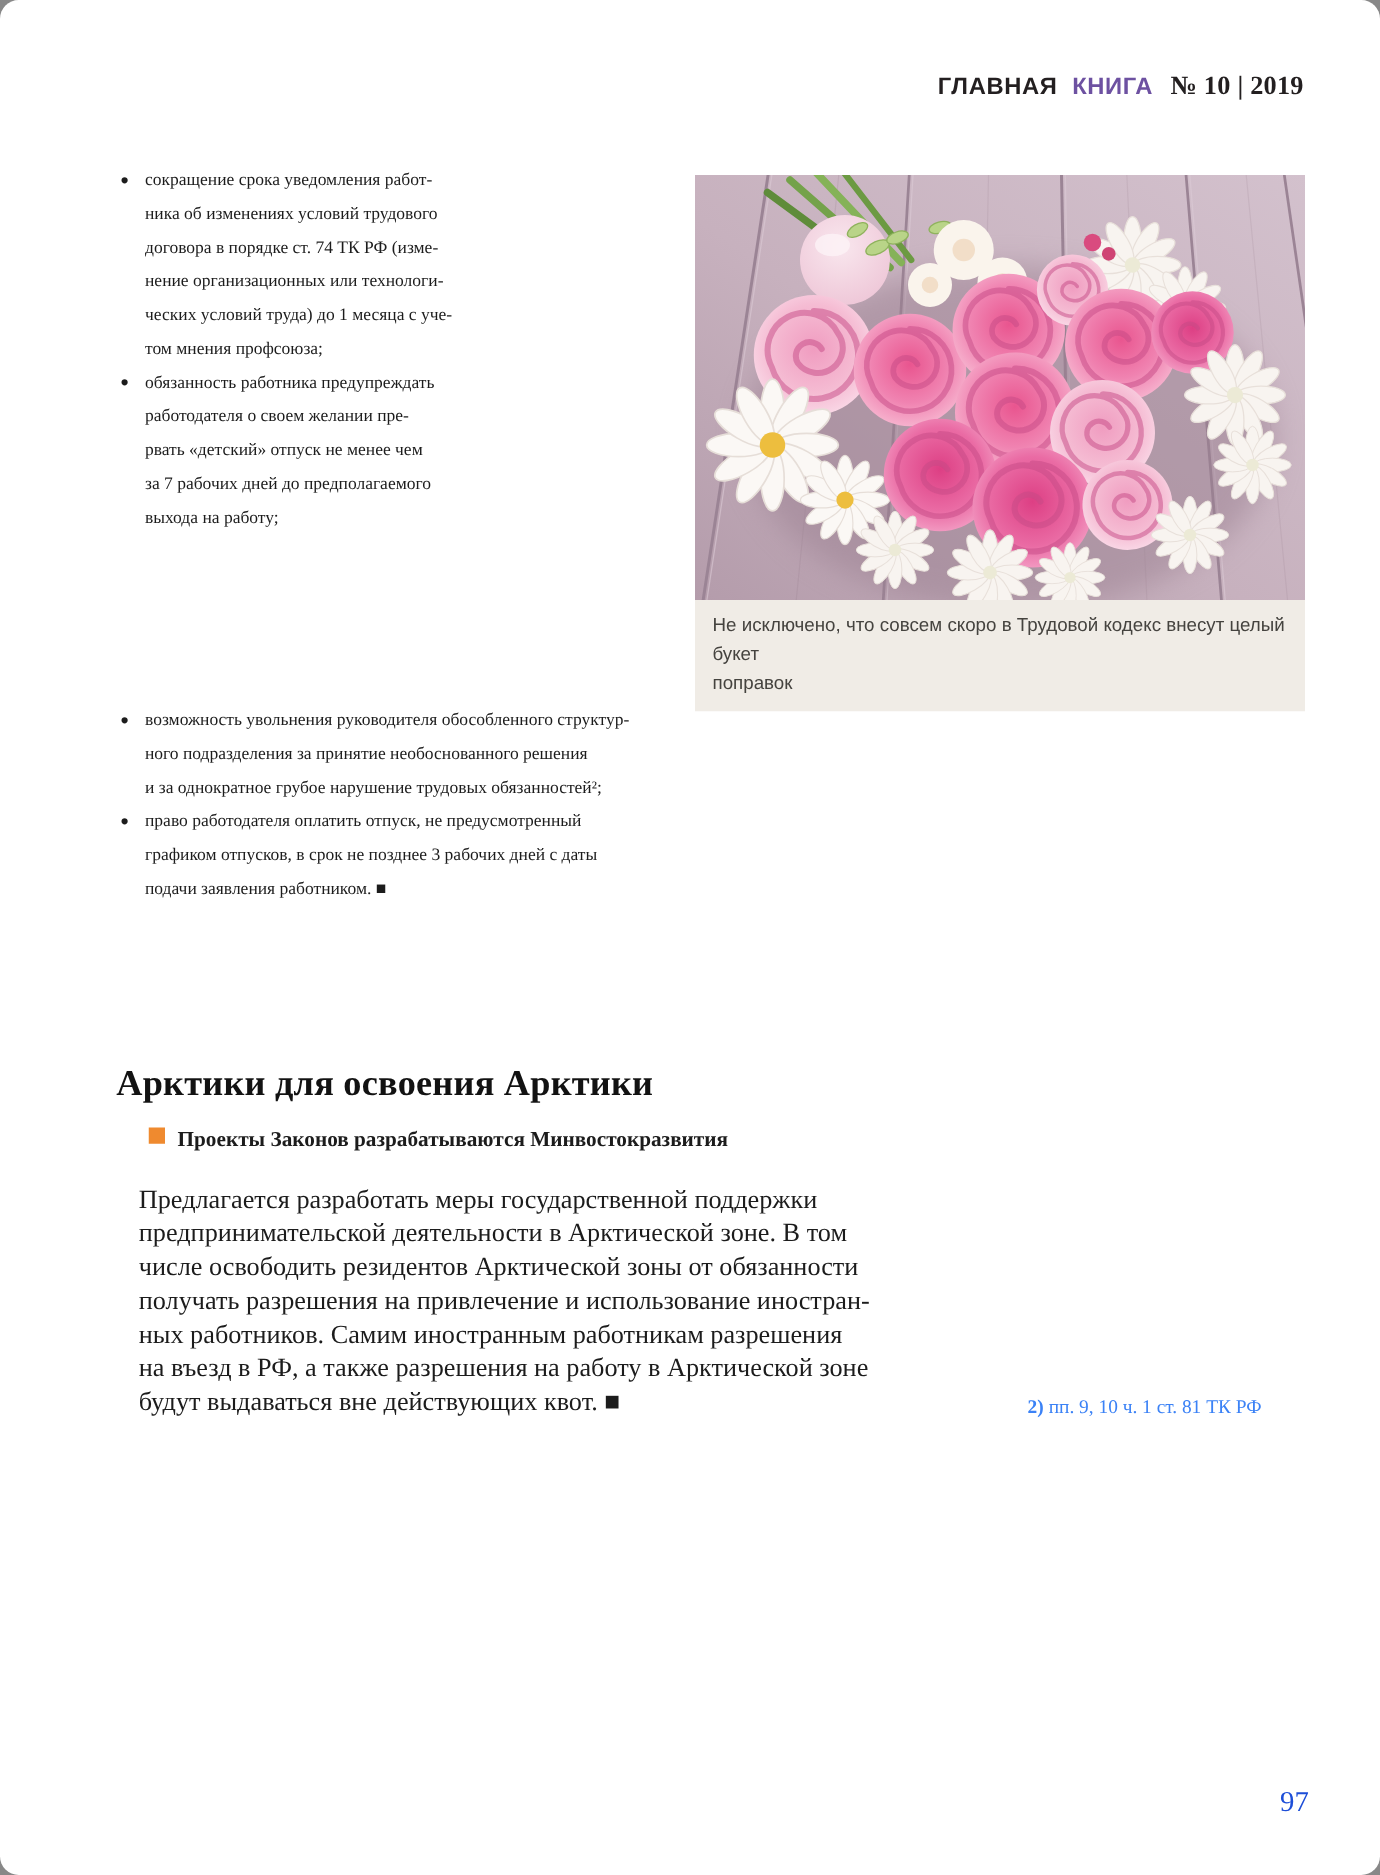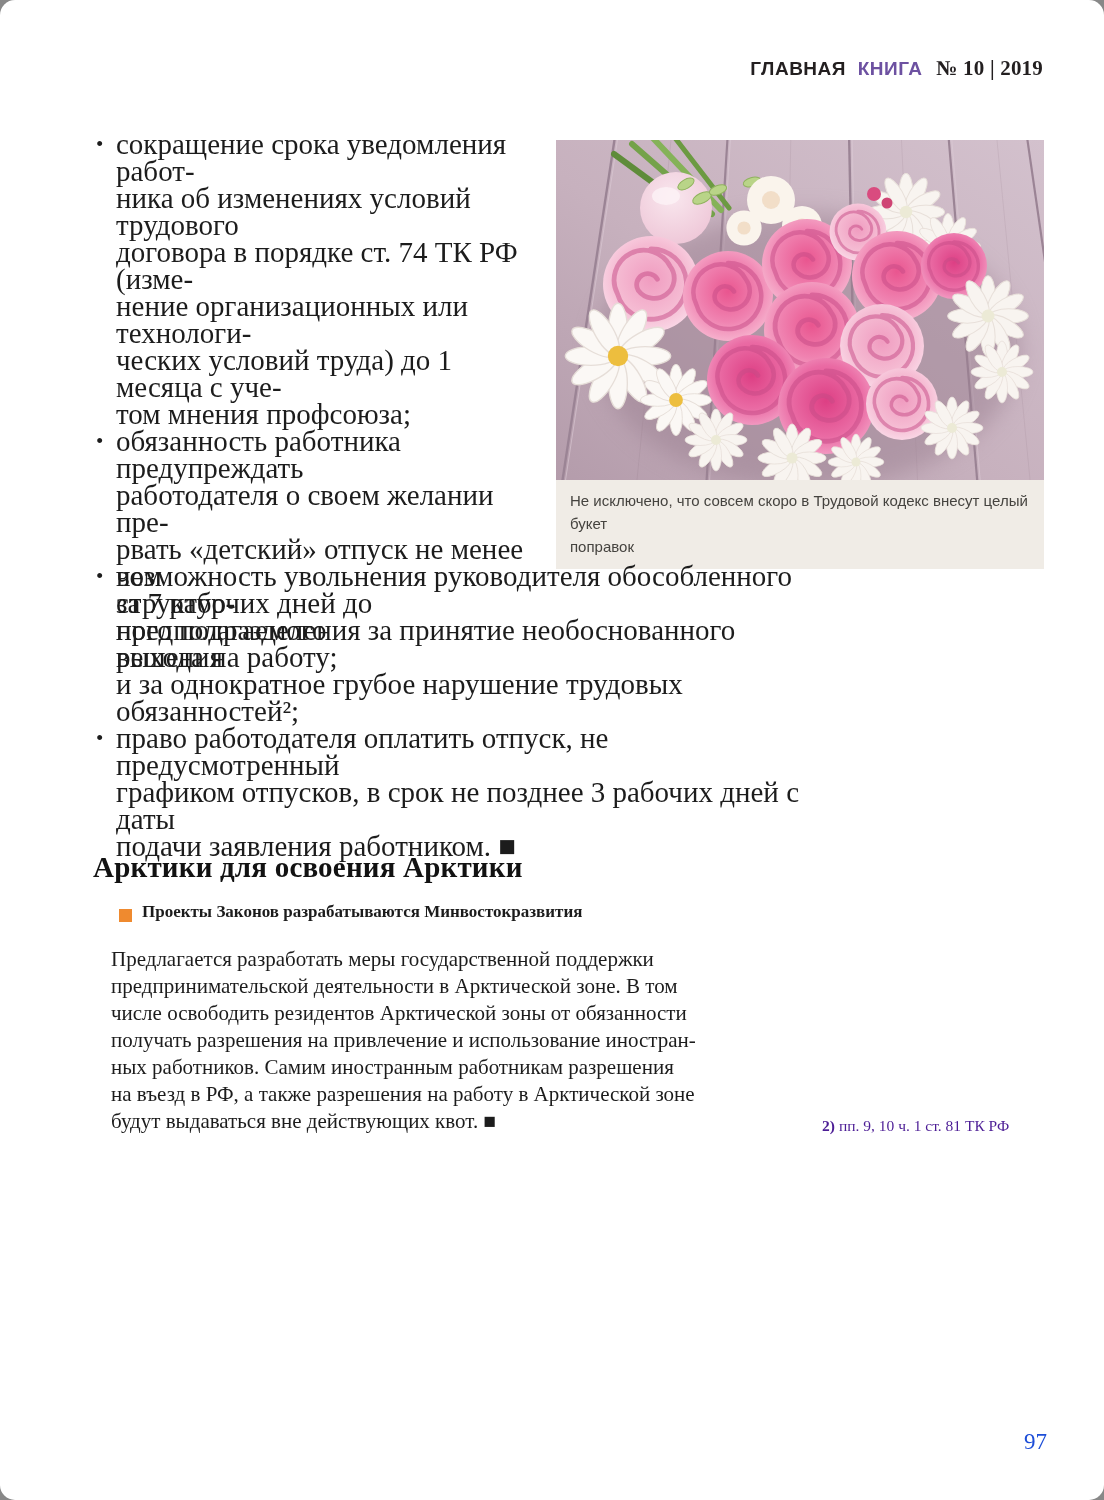--- a/index.html
+++ b/index.html
@@ -27,21 +27,21 @@
   .header .issue {
     font-family:"Liberation Serif","DejaVu Serif",serif;
     color:#231f20; letter-spacing:0.2px; margin-left:8px; font-size:21px;
   }
 
   
   .bullets { list-style:none; }
   .bullets li {
     position:relative;
     padding-left:23px;
-    font-size:29px; line-height:27px;
+    font-size:14px; line-height:27px;
   }
   .bullets li::before {
     content:"\2022";
     position:absolute; left:3px; top:0;
     font-size:21px; line-height:27px; color:#1c1c1c;
   }
   .preline { white-space:pre-line; }
 
   .col-left  { position:absolute; left:93px;  top:131px; width:450px; }
   .col-full  { position:absolute; left:93px;  top:563px; width:712px; }
@@ -59,35 +59,35 @@
 
   
   .article-title {
     position:absolute; left:93px; top:851px;
     font-size:29px; font-weight:bold; color:#121212;
     letter-spacing:0.2px;
   }
   .kicker {
     position:absolute; left:93px; top:902px;
     font-size:17px; font-weight:bold; color:#1c1c1c;
-    display:flex; align-items:flex-end;padding-left:26px;
+    display:flex; align-items:flex-start;padding-left:26px;
   }
   .kicker .sq {
     display:inline-block; width:13px; height:13px;
     background:#ef8a2f; margin-right:10px; flex:0 0 auto;
   }
   .body-par {
     position:absolute; left:111px; top:946px; width:705px;
     font-size:21px; line-height:27px;
   }
 
   
   .footnote {
     position:absolute; left:822px; top:1117px;
-    font-size:15.5px; color:#4c1d95; white-space:nowrap;
+    font-size:15.5px; color:#3b82f6; white-space:nowrap;
   }
   .footnote .fn-marker { font-weight:bold; margin-right:4px; }
   .page-number {
     position:absolute; right:57px; top:1429px;
     font-size:23px; color:#1d4ed8;
   }
 </style>
 </head>
 <body>
 

